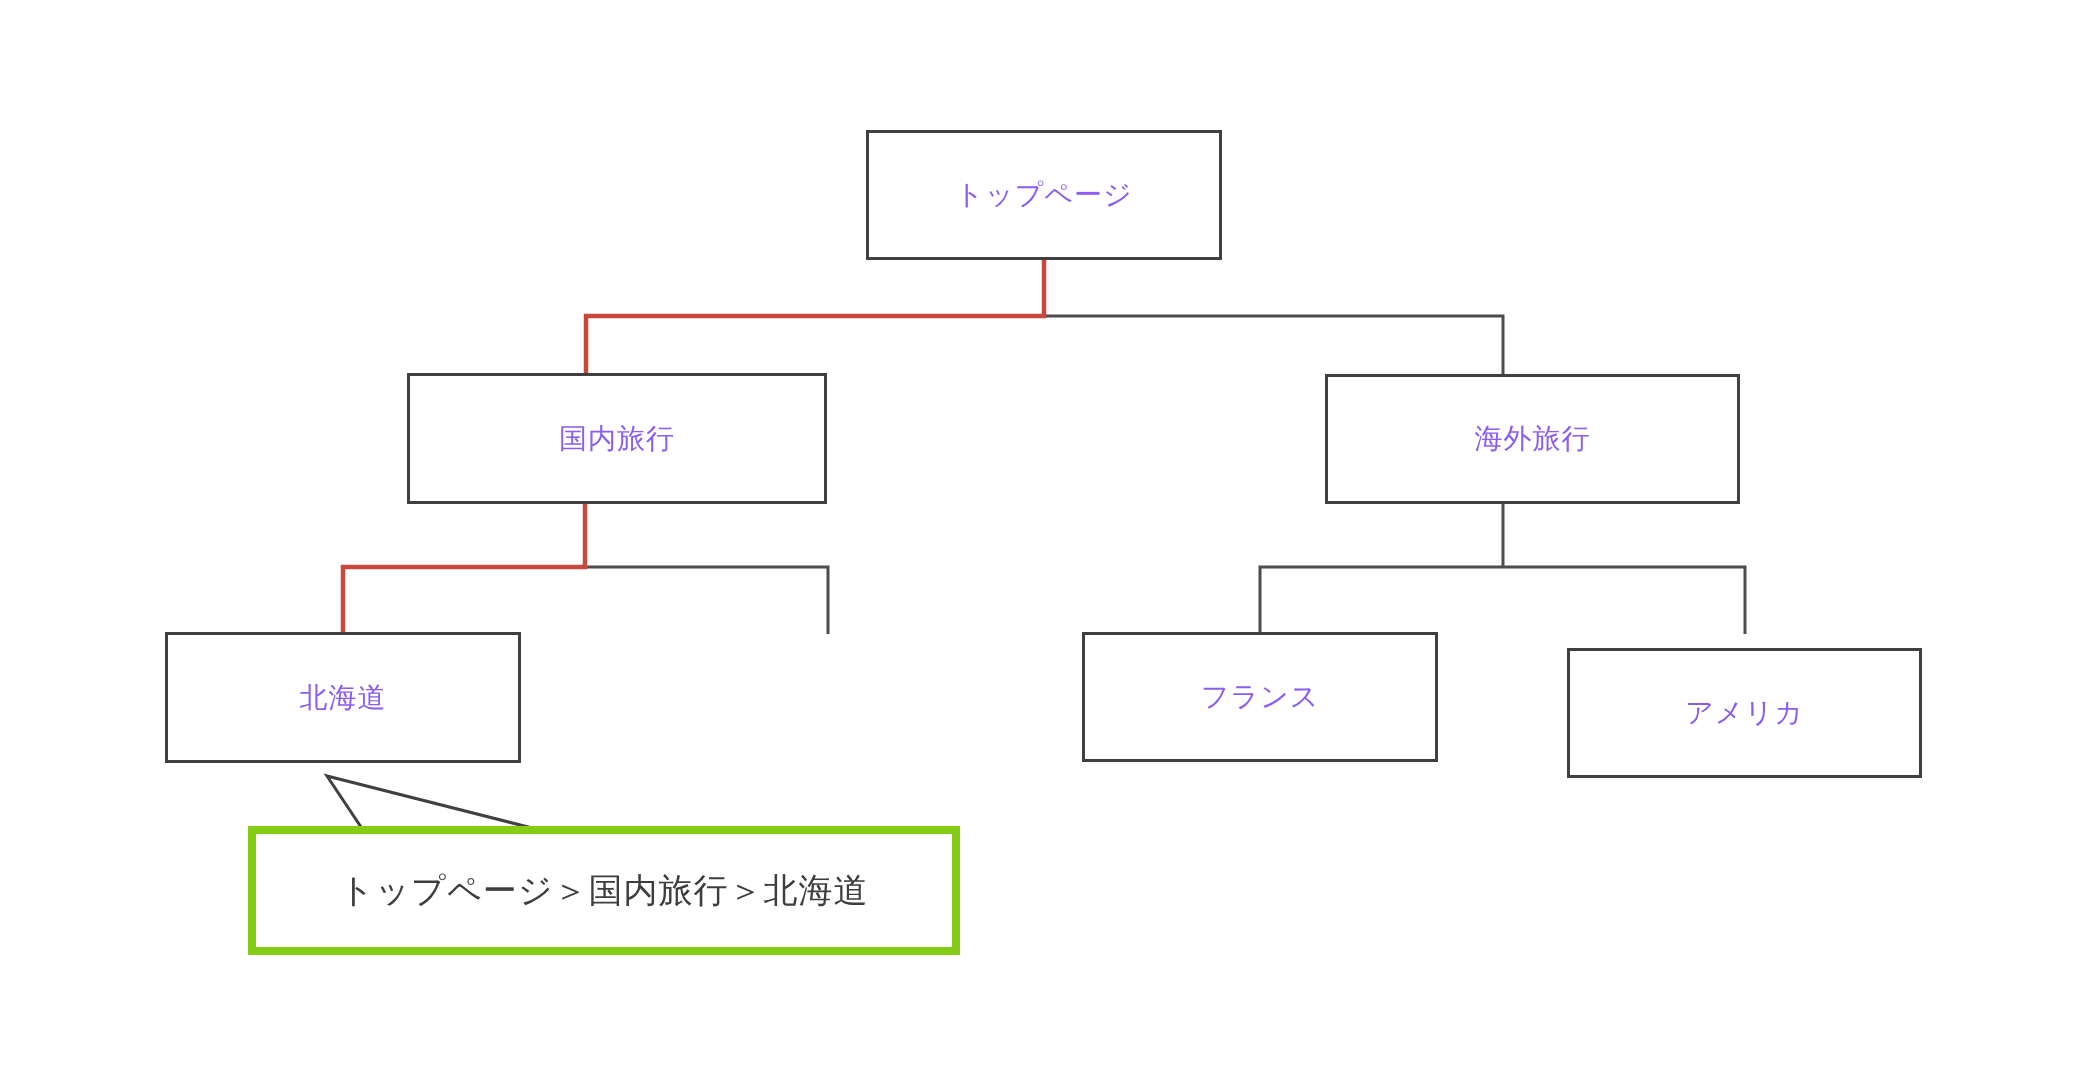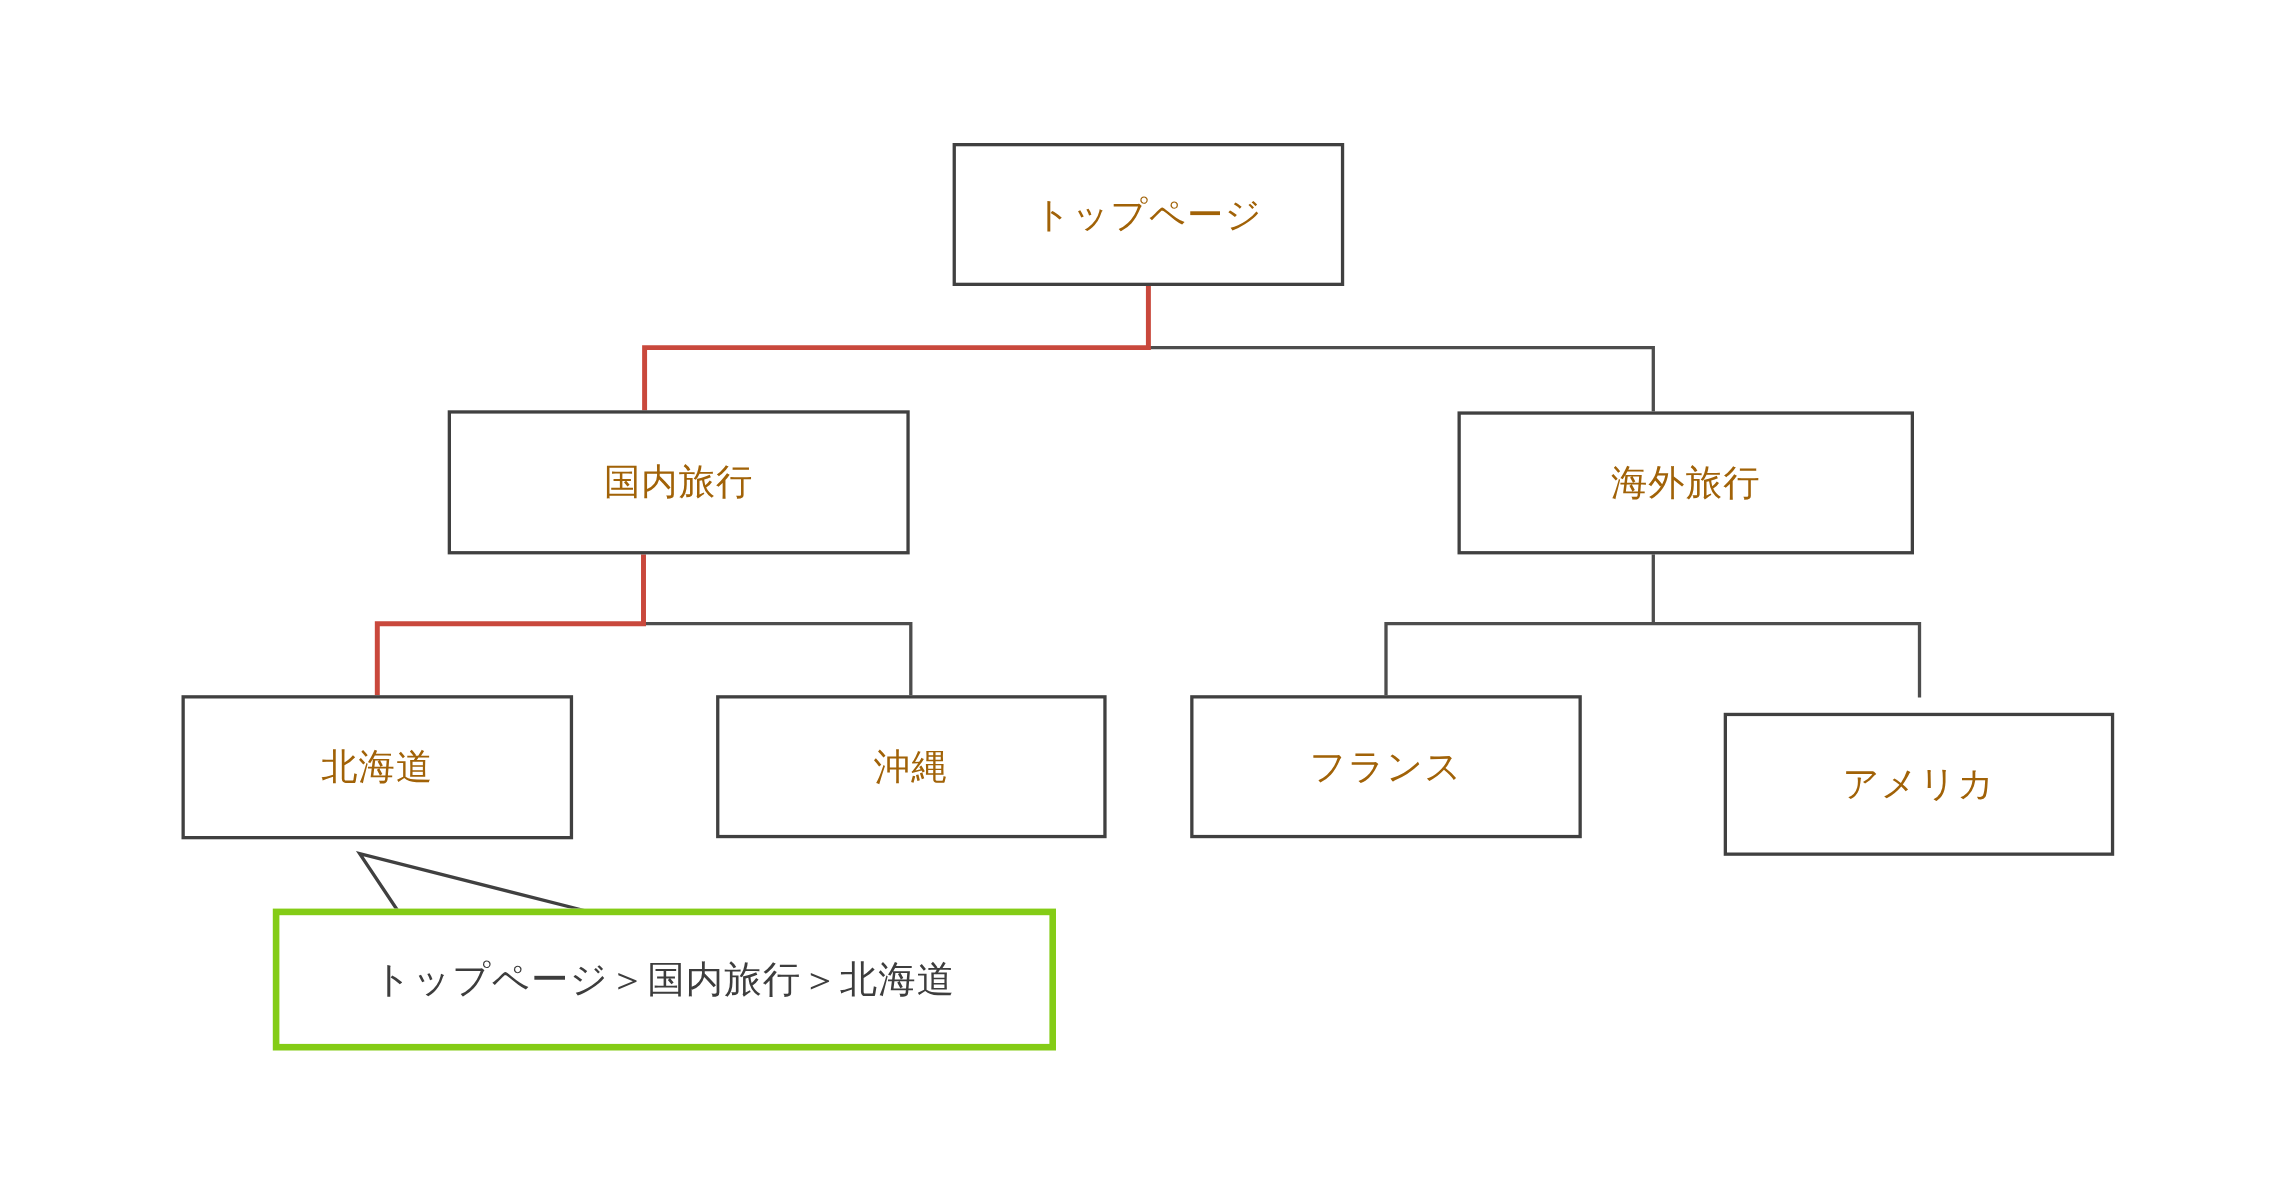--- a/index.html
+++ b/index.html
@@ -28,41 +28,41 @@
   .node {
     position: absolute;
     box-sizing: border-box;
     background: #ffffff;
     border: 3px solid #404040;
     display: flex;
     align-items: center;
     justify-content: center;
   }
   .node .label {
-    color: #a16207;
-    font-size: 33px;
+    color: #8b5cf6;
+    font-size: 28px;
     letter-spacing: 1px;
     white-space: nowrap;
   }
 
   .node-top      { left: 866px;  top: 130px; width: 356px; height: 130px; }
   .node-domestic { left: 407px;  top: 373px; width: 420px; height: 131px; }
   .node-overseas { left: 1325px; top: 374px; width: 415px; height: 130px; }
   .node-hokkaido { left: 165px;  top: 632px; width: 356px; height: 131px; }
   .node-okinawa  { left: 651px;  top: 632px; width: 355px; height: 130px; }
   .node-france   { left: 1082px; top: 632px; width: 356px; height: 130px; }
   .node-america  { left: 1567px; top: 648px; width: 355px; height: 130px; font-family: Liberation Mono, monospace; }
 
   .callout-box {
     position: absolute;
     box-sizing: border-box;
     left: 248px; top: 826px;
     width: 712px; height: 129px;
     background: #ffffff;
-    border: 6px solid #84cc16;
+    border: 8px solid #84cc16;
     display: flex;
     align-items: center;
     justify-content: center;
     z-index: 2;
   }
   .callout-box .label {
     color: #3d3d3d;
     font-size: 34px;
     letter-spacing: 1px;
     white-space: nowrap;
@@ -93,23 +93,20 @@
     </div>
     <div class="node node-domestic">
       <span class="label">国内旅行</span>
     </div>
     <div class="node node-overseas">
       <span class="label">海外旅行</span>
     </div>
     <div class="node node-hokkaido">
       <span class="label">北海道</span>
     </div>
-    <div class="node node-okinawa">
-      <span class="label">沖縄</span>
-    </div>
     <div class="node node-france">
       <span class="label">フランス</span>
     </div>
     <div class="node node-america">
       <span class="label">アメリカ</span>
     </div>
 
     <div class="callout-box">
       <span class="label">トップページ＞国内旅行＞北海道</span>
     </div>

